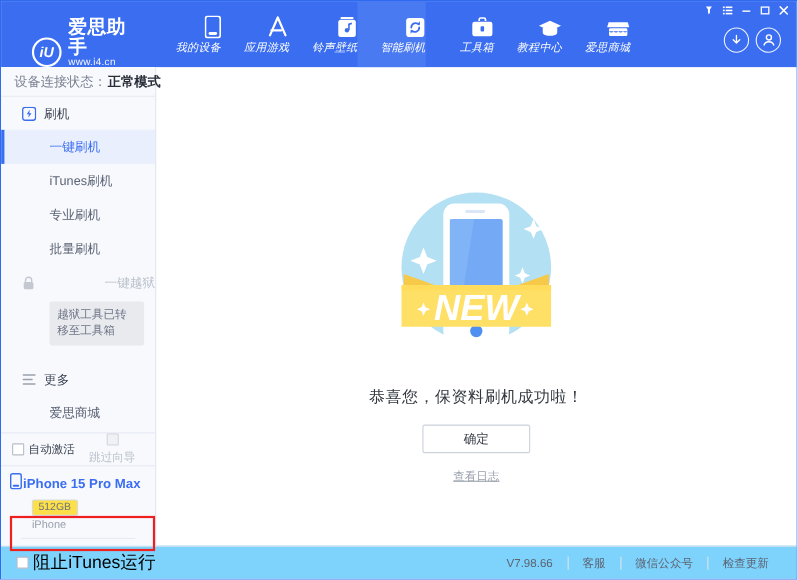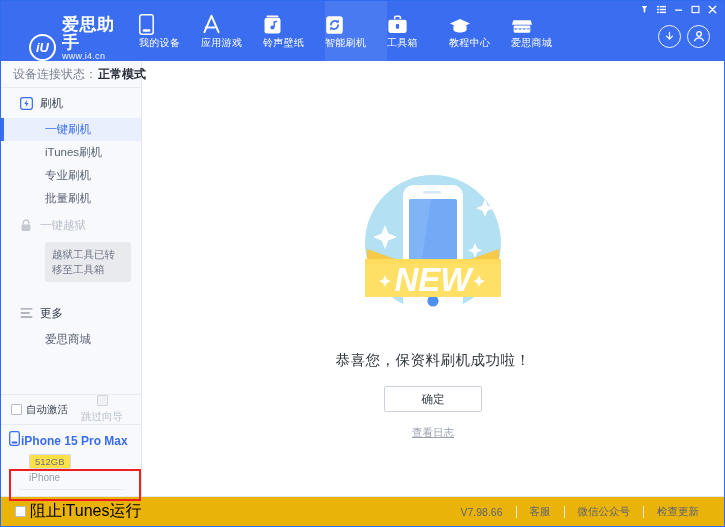--- a/index.html
+++ b/index.html
@@ -64,25 +64,26 @@
   }
   .logo-text { color: #fff; line-height: 1.05; }
   .logo-name { font-size: 17px; font-weight: bold; letter-spacing: 0.5px; }
   .logo-url { font-size: 9px; letter-spacing: 0.3px; opacity: .95; }
 
   .navs { display: flex; align-items: stretch; margin-left: 8px; }
   .nav {
     width: 62px;
     display: flex;
     flex-direction: column;
-    align-items: flex-start;
+    align-items: flex-end;
     justify-content: center;
     gap: 1px;
     cursor: pointer;
     color: #ffffff;
+    font-style: italic;
   }
   .nav.active { background: #4a7af2; }
   .nav-icon { height: 22px; display: flex; align-items: flex-end; justify-content: center; }
   .nav-label { font-size: 10px; letter-spacing: .3px; }
 
   .header-right {
     margin-left: auto;
     display: flex;
     align-items: center;
     gap: 6px;
@@ -126,25 +127,25 @@
 
   .sb-group {
     display: flex; align-items: center;
     height: 30px;
     padding-left: 18px;
     gap: 7px;
     font-size: 11.5px;
     color: #3b4252;
     cursor: pointer;
   }
-  .sb-group.dim { color: #b9bfc9; cursor: default; }
+  .sb-group.dim { color: #b9bfc9; cursor: default; justify-content: space-between; }
   .grp-ico { width: 14px; height: 14px; display:flex; align-items:center; justify-content:center; }
 
   .sb-item {
-    height: 23px;
+    height: 31px;
     display: flex; align-items: center;
     padding-left: 44px;
     font-size: 11.5px;
     color: #5a6273;
     cursor: pointer;
     position: relative;
   }
   .sb-item.active {
     background: #e9effd;
     color: #3a6df0;
@@ -270,21 +271,21 @@
     cursor: pointer;
   }
 
   
   .footer {
     flex: 0 0 30px;
     height: 30px;
     border-top: 1px solid #e2e6ee;
     display: flex;
     align-items: center;
-    background: #eab308;
+    background: #7dd3fc;
     padding: 0 12px 0 14px;
   }
   .footer-right {
     margin-left: auto;
     display: flex;
     align-items: center;
     font-size: 10.5px;
     color: #5c6372;
   }
   .footer-right .fl { padding: 0 13px; cursor: pointer; white-space: nowrap; }

